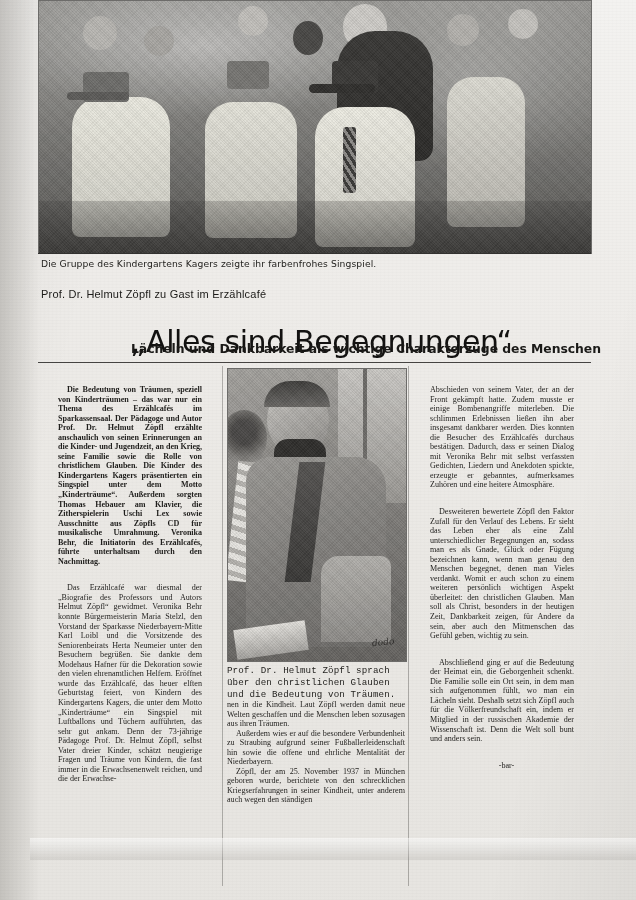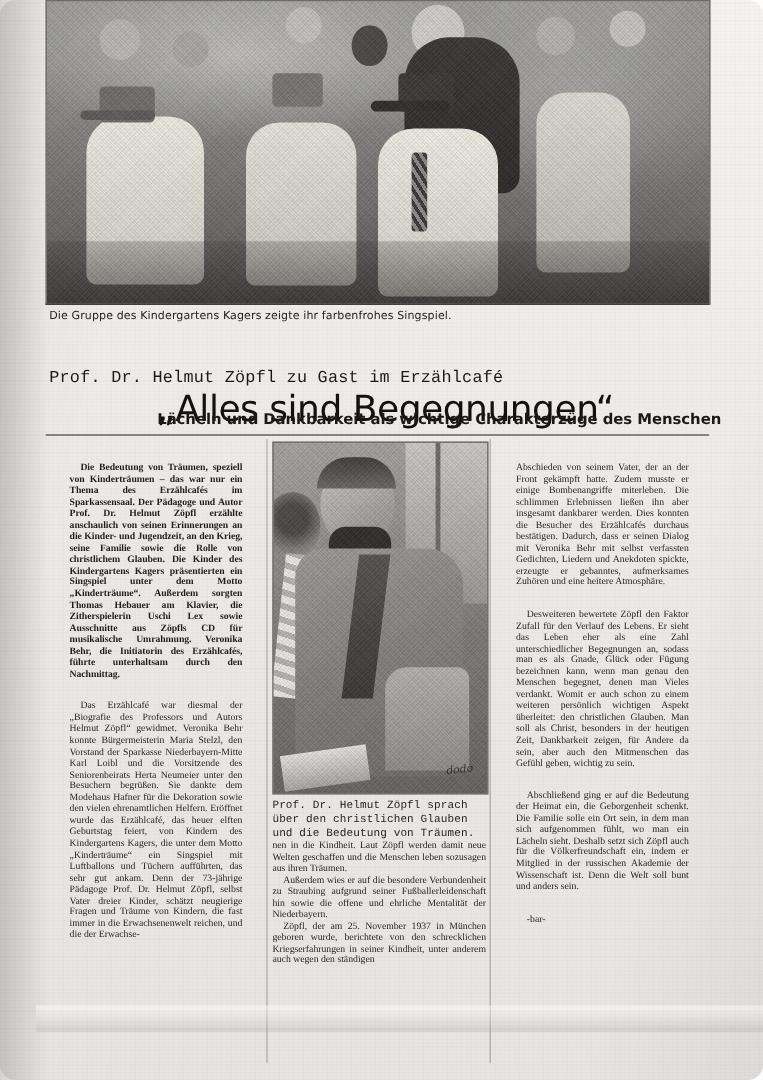--- a/index.html
+++ b/index.html
@@ -16,21 +16,20 @@
 
   
   #page {
     position: relative;
     width: 636px;
     height: 900px;
     background:
       linear-gradient(103deg, rgba(0,0,0,0.05) 0%, rgba(0,0,0,0) 18%, rgba(0,0,0,0) 82%, rgba(0,0,0,0.045) 100%),
       linear-gradient(188deg, #f4f2ee 0%, #efece6 35%, #ebe8e1 60%, #e7e4dc 100%);
     filter: saturate(0.55);
-    border-radius: 13px;
   }
   
   #grain {
     position: absolute;
     inset: 0;
     pointer-events: none;
     opacity: .33;
     background-image:
       repeating-linear-gradient(0deg, rgba(0,0,0,.035) 0 1px, rgba(255,255,255,0) 1px 3px),
       repeating-linear-gradient(90deg, rgba(0,0,0,.03) 0 1px, rgba(255,255,255,0) 1px 4px);
@@ -102,25 +101,24 @@
     left: 11px;
     top: 258px;
     width: 548px;
   }
 
   #kicker {
     position: absolute;
     left: 11px;
     top: 288px;
     width: 560px;
-    font-family: Liberation Mono, monospace;
-    font-size: 14px;
+    font-family: Liberation Sans, sans-serif;
+    font-size: 11px;
     color: #1d1b17;
     letter-spacing: .2px;
-    margin-top: 19px;
   }
   #headline {
     position: absolute;
     left: 11px;
     top: 305px;
     width: 560px;
     text-align: center;
     font-family: "DejaVu Sans", sans-serif;
     font-weight: normal;
     font-size: 30px;
@@ -210,21 +208,21 @@
     font-family: "Liberation Serif", serif;
     font-size: 8.1px;
     line-height: 9.55px;
     color: #211f1b;
     text-align: justify;
   }
   #col2-after p { margin: 0; text-indent: 9px; }
 
   .byline {
     display: block;
-    text-align: left;
+    text-align: center;
     text-indent: 0;
   }
   .signature {
     position: absolute;
     right: 12px;
     bottom: 14px;
     font-family: "DejaVu Serif", serif;
     font-style: italic;
     font-size: 9px;
     color: rgba(25,23,20,.75);

